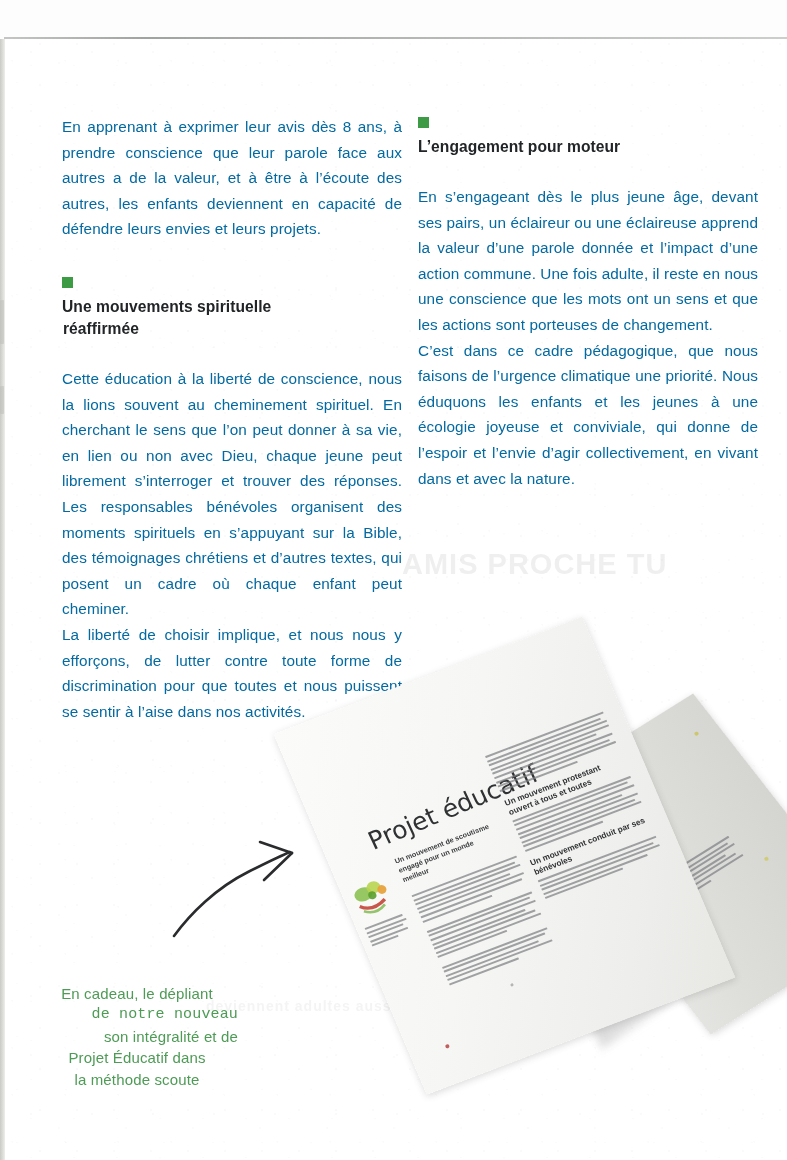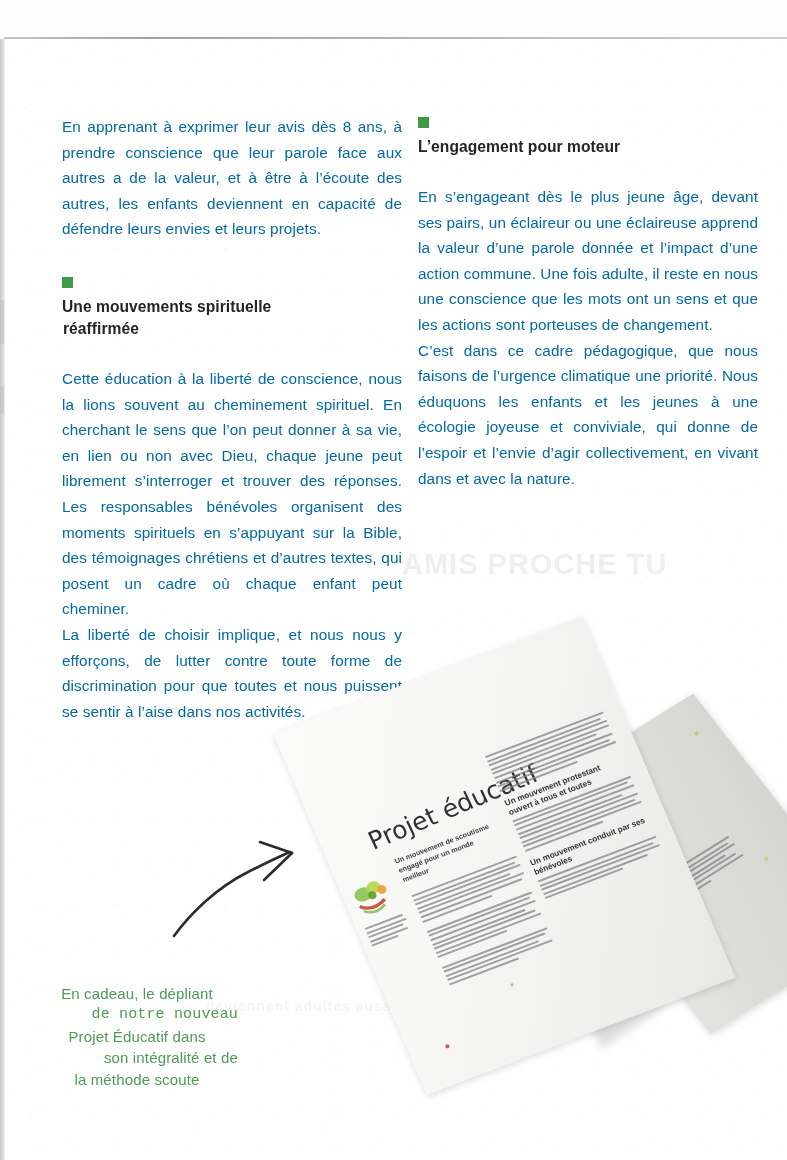--- a/index.html
+++ b/index.html
@@ -455,18 +455,18 @@
 
   <svg id="arrow" viewBox="0 0 170 115">
     <path d="M6 100 C 22 78, 48 52, 80 36 C 100 26, 112 20, 122 16" stroke="#2a2b2d" stroke-width="2.6" fill="none" stroke-linecap="round"></path>
     <path d="M92 6 L 124 17" stroke="#2a2b2d" stroke-width="2.6" fill="none" stroke-linecap="round"></path>
     <path d="M96 44 L 124 17" stroke="#2a2b2d" stroke-width="2.6" fill="none" stroke-linecap="round"></path>
   </svg>
 
   <div id="caption">
     <span class="cl r1">En cadeau, le dépliant</span>
     <span class="cl r2">de notre nouveau</span>
+    <span class="cl r4">son intégralité et de</span>
     <span class="cl r3">Projet Éducatif dans</span>
-    <span class="cl r4">son intégralité et de</span>
     <span class="cl r5">la méthode scoute</span>
   </div>
 
 </div>
 
 </body></html>

